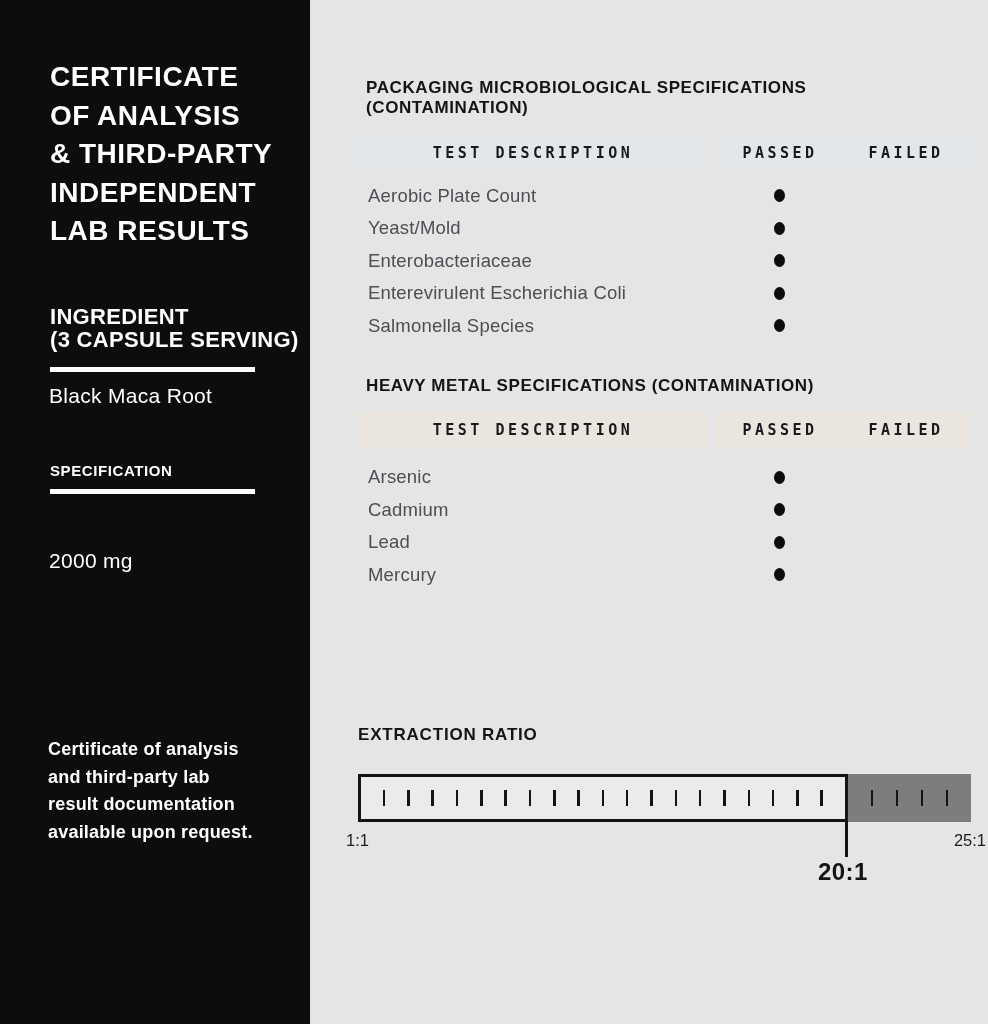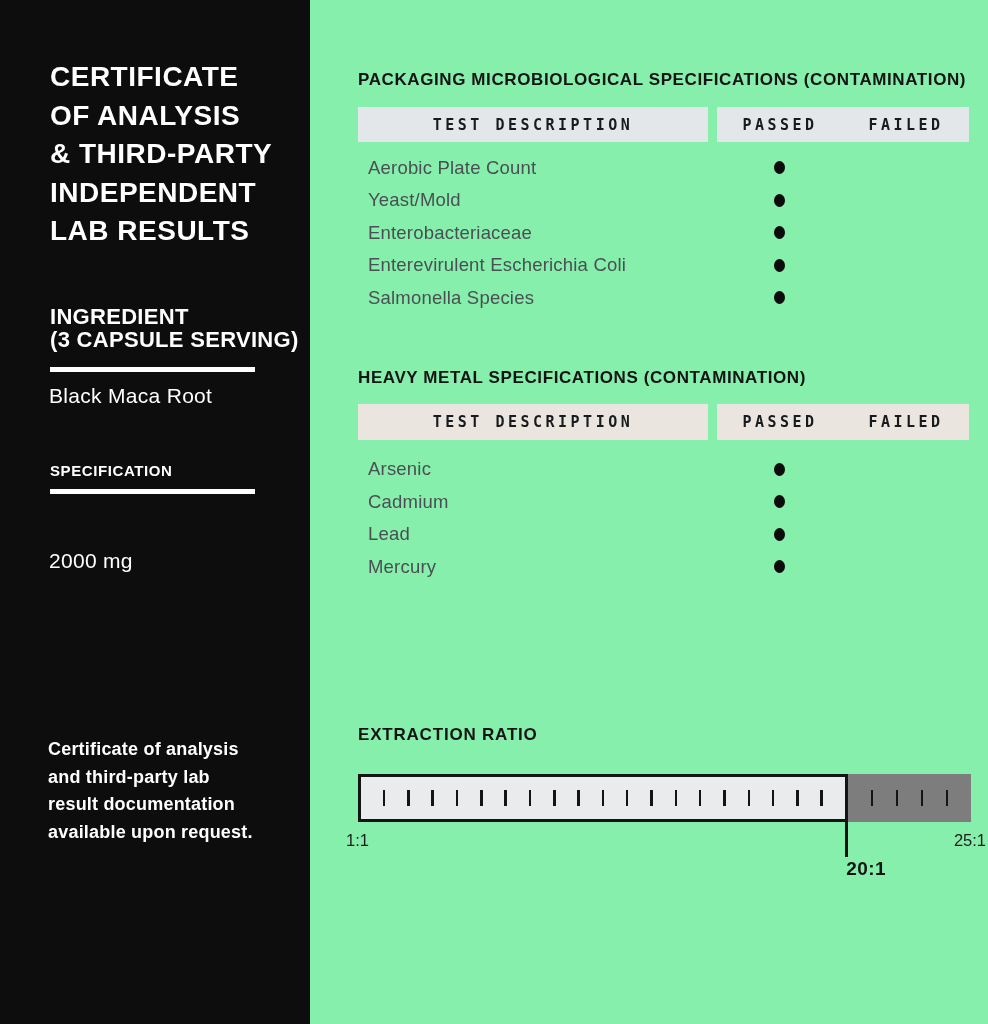--- a/index.html
+++ b/index.html
@@ -1,37 +1,37 @@
 <!DOCTYPE html>
 <html><head>
 <meta charset="utf-8">
 <style>
   html,body{margin:0;padding:0;background:#fff;}
-  .page{position:relative;width:988px;height:1024px;background:#86efac;overflow:hidden;
+  .page{position:relative;width:988px;height:1024px;background:#e5e5e5;overflow:hidden;
         font-family:"Liberation Sans",sans-serif;}
 
   
   .sidebar{position:absolute;left:0;top:0;width:310px;height:1024px;background:#0d0d0d;}
   .sb-title{position:absolute;left:50px;top:58px;width:245px;margin:0;
             color:#fff;font-size:28px;font-weight:bold;line-height:38.5px;
             letter-spacing:.5px;white-space:pre-line;}
   .sb-label{position:absolute;left:50px;color:#fff;font-weight:bold;white-space:pre-line;}
   .sb-ingredient-label{top:306px;font-size:22px;line-height:22.5px;letter-spacing:.3px;}
   .sb-spec-label{top:462px;font-size:15px;letter-spacing:.6px;}
   .sb-rule{position:absolute;left:50px;width:205px;height:4.5px;background:#fff;}
   .sb-rule1{top:367px;} .sb-rule2{top:489px;}
   .sb-value{position:absolute;left:49px;color:#fff;font-size:21px;font-weight:normal;
             letter-spacing:.3px;}
   .sb-ingredient-value{top:384px;} .sb-spec-value{top:505px;margin-top:44px;}
   .sb-note{position:absolute;left:48px;top:736px;color:#fff;font-size:18px;font-weight:bold;
            line-height:27.5px;white-space:pre-line;letter-spacing:.2px;}
 
   
   .section{position:absolute;left:358px;width:620px;}
-  .sec-title{margin:0;font-size:17px;font-weight:bold;color:#141414;letter-spacing:.6px;
+  .sec-title{margin:8px;font-size:17px;font-weight:bold;color:#141414;letter-spacing:.6px;
              line-height:20px;}
   .sec-table1{top:70px;} .sec-table2{top:368px;}
   .thead{display:flex;}
   .sec-table1 .thead{margin-top:17px;height:35px;}
   .sec-table2 .thead{margin-top:16px;height:36px;}
   .hcell{display:flex;align-items:center;justify-content:center;
          font-family:"DejaVu Sans Mono",monospace;font-weight:bold;font-size:15px;
          letter-spacing:3.5px;color:#191a1c;}
   .hcell.c0{width:350px;} .hcell.c1{width:126px;margin-left:9px;} .hcell.c2{width:126px;}
   .sec-table1 .tbody{padding-top:9.5px;}
@@ -47,22 +47,22 @@
              color:#141414;letter-spacing:.8px;}
   .ruler{position:absolute;left:358px;top:774px;width:613px;height:48px;display:flex;}
   .ruler-light{box-sizing:border-box;width:490px;height:48px;background:#e9ebec;
                border:3px solid #141414;display:flex;justify-content:space-evenly;align-items:center;}
   .ruler-dark{width:123px;height:48px;background:#7d7d7d;
               display:flex;justify-content:space-evenly;align-items:center;}
   .tick{width:2.5px;height:16px;background:#141414;}
   .marker-line{position:absolute;left:845px;top:774px;width:3px;height:83px;background:#141414;}
   .ruler-min{position:absolute;left:346px;top:831px;font-size:16.5px;color:#1d1d1d;}
   .ruler-max{position:absolute;right:2px;top:831px;font-size:16.5px;color:#1d1d1d;}
-  .ruler-marker{position:absolute;left:818px;top:858px;width:68px;text-align:right;
-                font-size:19px;font-weight:bold;color:#141414;letter-spacing:.4px;}
+  .ruler-marker{position:absolute;left:818px;top:858px;width:68px;text-align:left;
+                font-size:24px;font-weight:bold;color:#141414;letter-spacing:.4px;}
 </style>
 </head>
 <body>
 
 <div class="page">
 
   <aside class="sidebar">
     <h1 class="sb-title">CERTIFICATE
 OF ANALYSIS
 &amp; THIRD-PARTY

